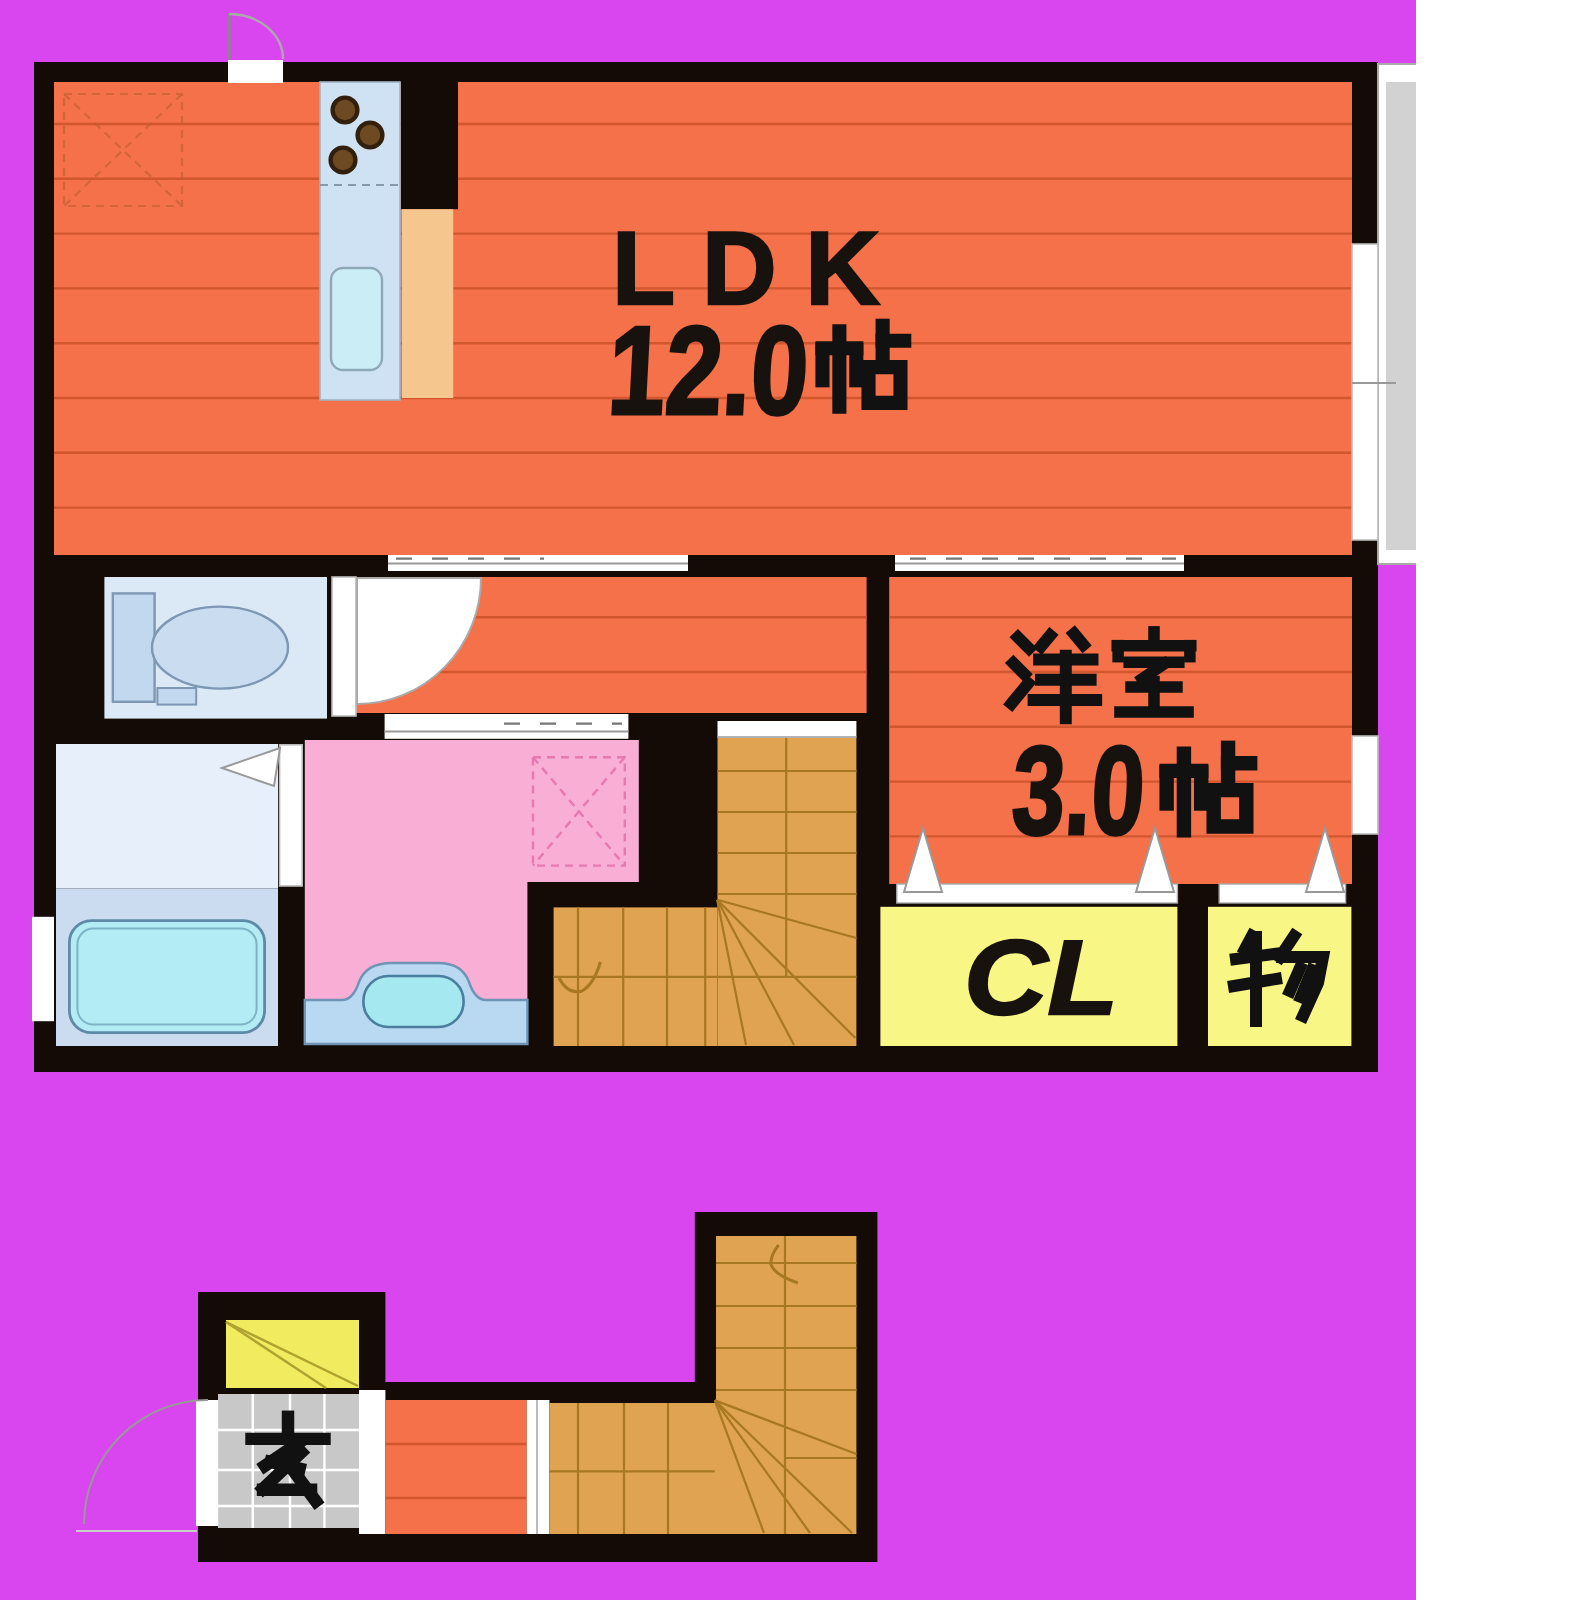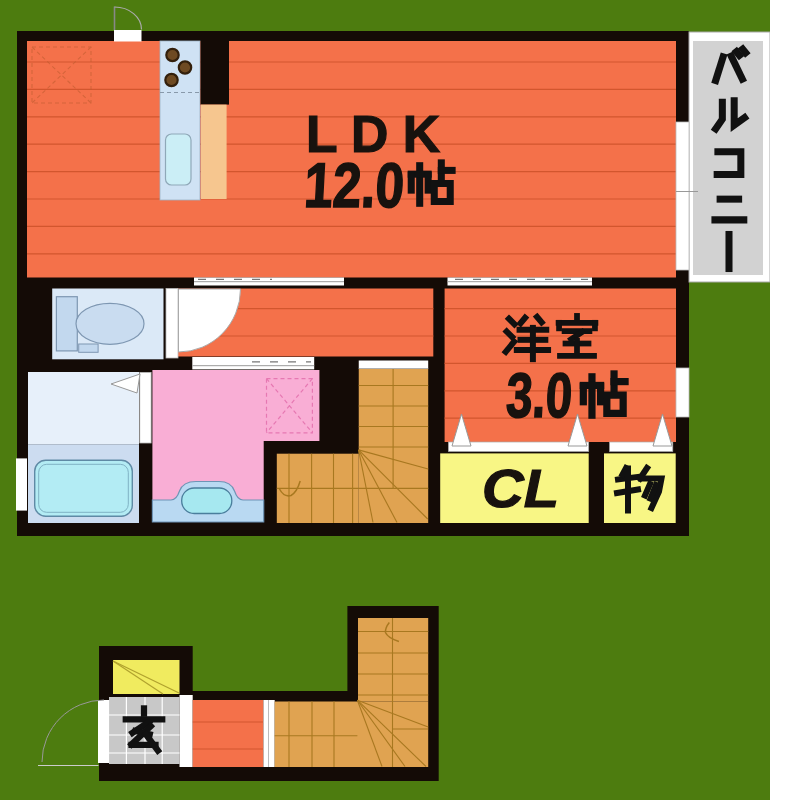--- a/index.html
+++ b/index.html
@@ -1,16 +1,16 @@
 <!DOCTYPE html>
 <html><head>
 <meta charset="utf-8">
 <style>
   html,body{margin:0;padding:0;background:#ffffff;}
-  #canvas{position:relative;width:770px;height:800px;background:#4d7c0f;overflow:hidden;
+  #canvas{position:relative;width:708px;height:800px;background:#d946ef;overflow:hidden;
           font-family:"Liberation Sans", sans-serif;}
   svg{position:absolute;top:0;left:0;}
 </style>
 </head>
 <body>
 <div id="canvas">
 <svg width="791" height="800" viewBox="0 0 791 800">
 <defs>
 
 <g id="g-cho" stroke="#111" fill="none" stroke-width="15" stroke-linecap="square">

